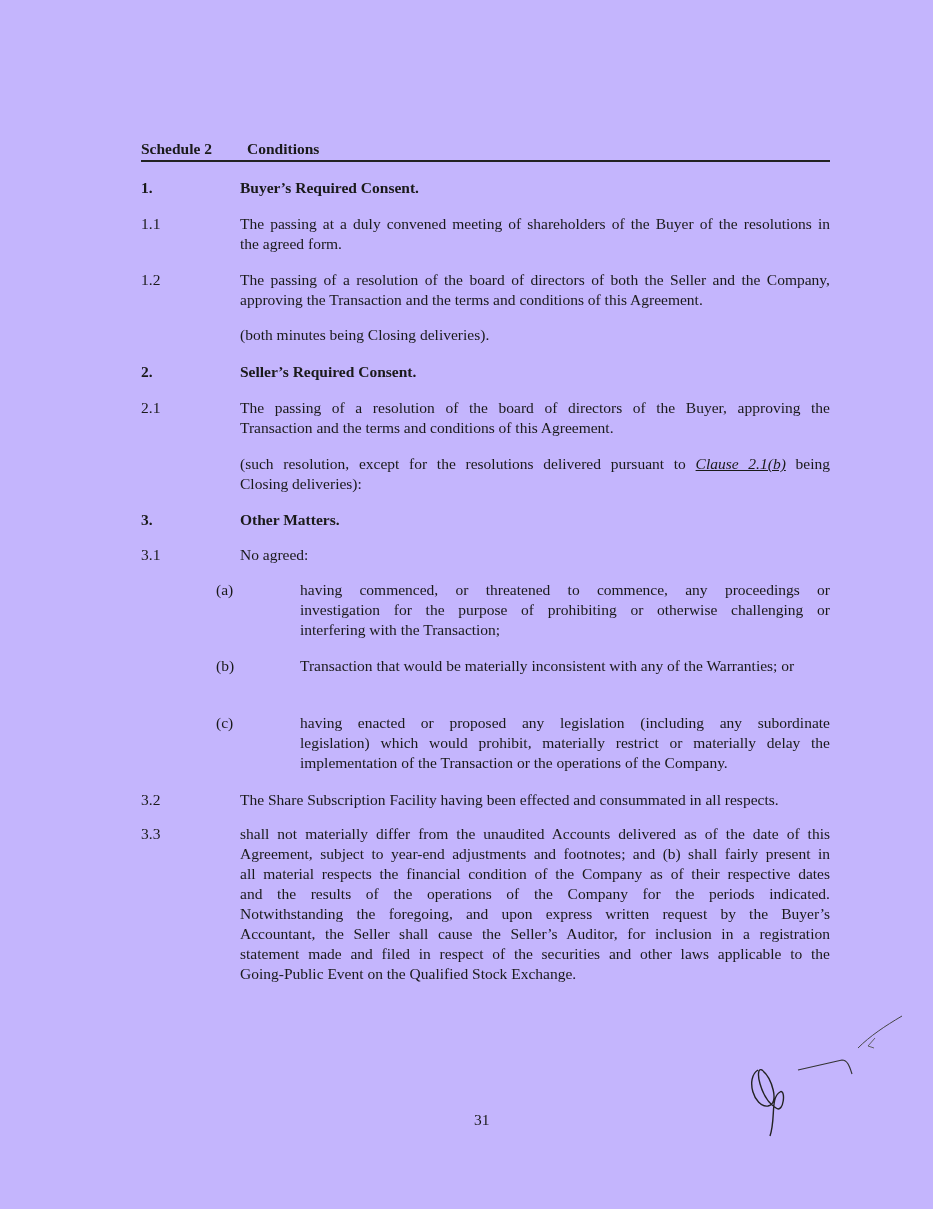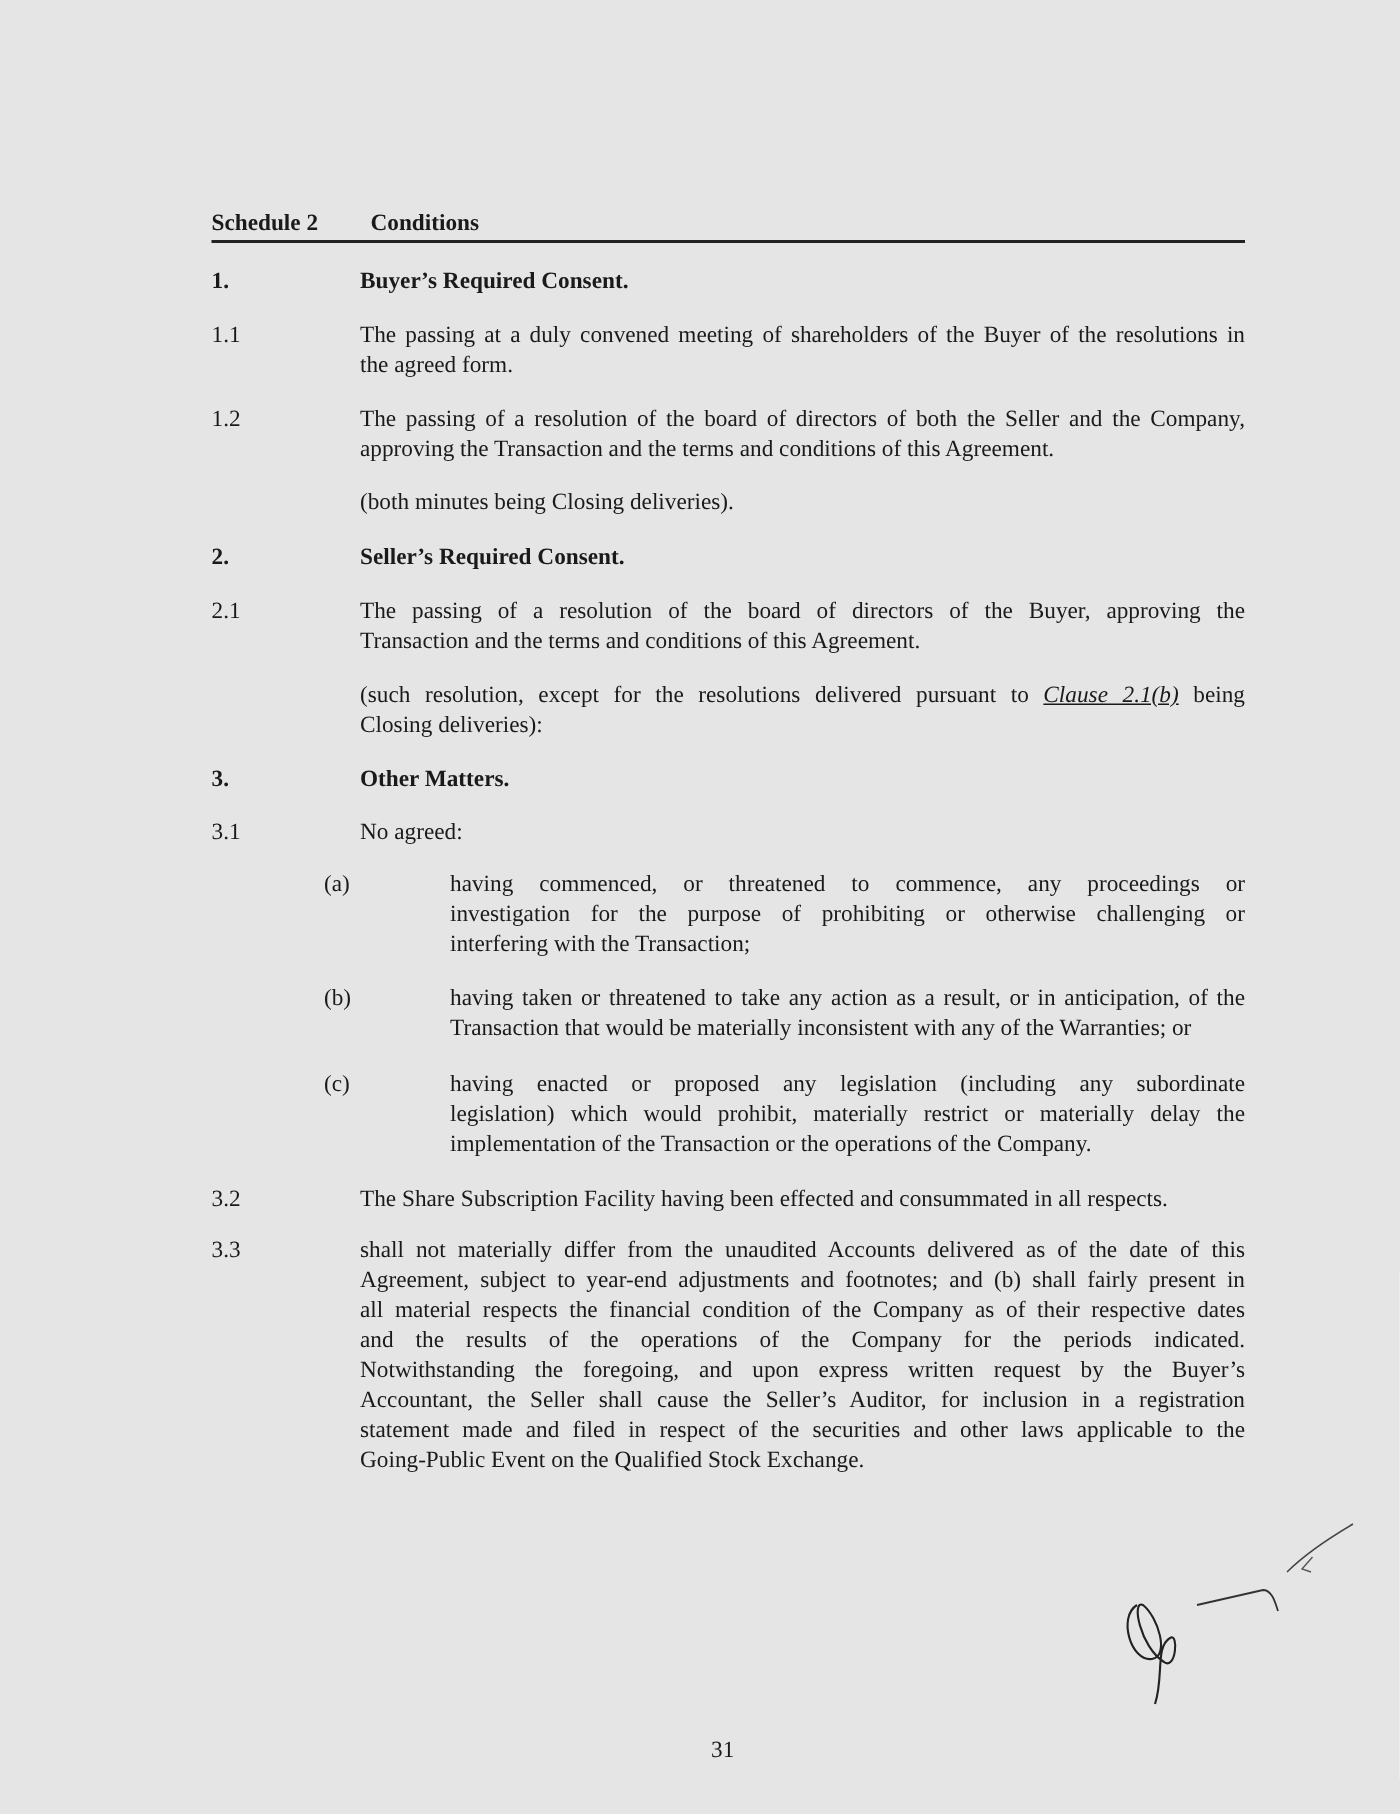--- a/index.html
+++ b/index.html
@@ -1,34 +1,34 @@
 <!DOCTYPE html>
 <html><head>
 <meta charset="utf-8">
 <style>
   html, body { margin: 0; padding: 0; }
   body {
     width: 933px; height: 1209px; background: #ffffff; position: relative; overflow: hidden;
     font-family: "Liberation Serif", serif; color: #1a1a1a; font-size: 15.5px;
   }
-  .page { position: absolute; left: 0; top: 0; width: 933px; height: 1209px; background: #e5e5e5; }
+  .page { position: absolute; left: 0; top: 0; width: 933px; height: 1209px; background: #c4b5fd; }
   .header {
     position: absolute; left: 141px; top: 140px; width: 689px; height: 20px;
     border-bottom: 2px solid #222; font-weight: bold; font-size: 15.5px;
   }
   .header .sched { position: absolute; left: 0; top: 0; }
   .header .title { position: absolute; left: 106px; top: 0; }
   .row { position: absolute; left: 141px; width: 689px; line-height: 20px; }
   .num { position: absolute; left: 0; top: 0; }
   .text { position: absolute; left: 55px; right: 0; top: 0; text-align: justify; text-align-last: left; margin-left: 44px; }
   .bold { font-weight: bold; }
   .sub .num { left: 75px; }
   .sub .text { left: 115px; }
   .u { text-decoration: underline; font-style: italic; }
-  .pageno { position: absolute; left: 474px; top: 1158px; font-size: 15.5px; }
+  .pageno { position: absolute; left: 474px; top: 1111px; font-size: 15.5px; }
   .sig { position: absolute; left: 740px; top: 1008px; width: 170px; height: 135px; }
   .jl { text-align: justify; text-align-last: justify; display: block; }
 </style>
 </head>
 <body>
 
 <div class="page">
 
   <div class="header">
     <span class="sched">Schedule 2</span>
@@ -95,21 +95,20 @@
     <div class="text">
       <span class="jl">having commenced, or threatened to commence, any proceedings or</span>
       <span class="jl">investigation for the purpose of prohibiting or otherwise challenging or</span>
       <span>interfering with the Transaction;</span>
     </div>
   </div>
 
   <div class="row sub" style="top:656px;">
     <span class="num">(b)</span>
     <div class="text">
-      <span class="jl">having taken or threatened to take any action as a result, or in anticipation, of the</span>
       <span>Transaction that would be materially inconsistent with any of the Warranties; or</span>
     </div>
   </div>
 
   <div class="row sub" style="top:713px;">
     <span class="num">(c)</span>
     <div class="text">
       <span class="jl">having enacted or proposed any legislation (including any subordinate</span>
       <span class="jl">legislation) which would prohibit, materially restrict or materially delay the</span>
       <span>implementation of the Transaction or the operations of the Company.</span>

